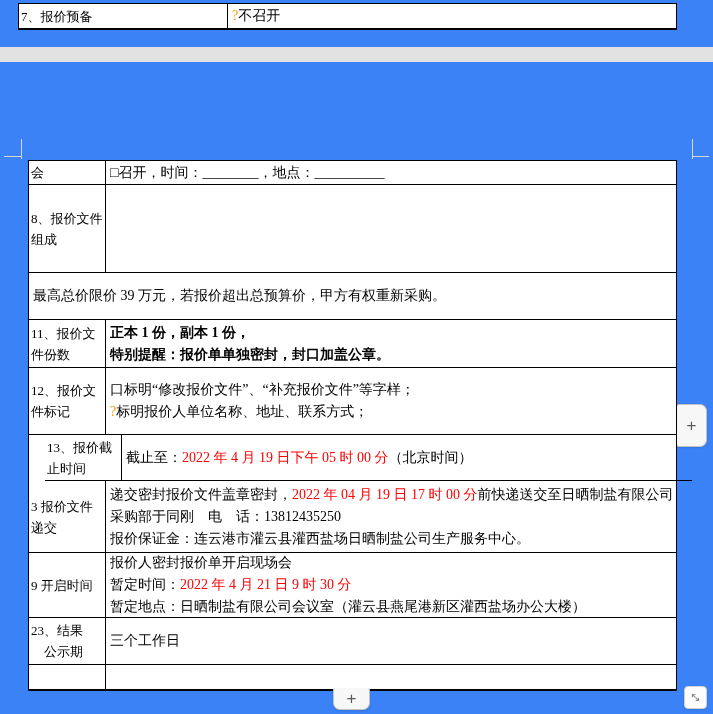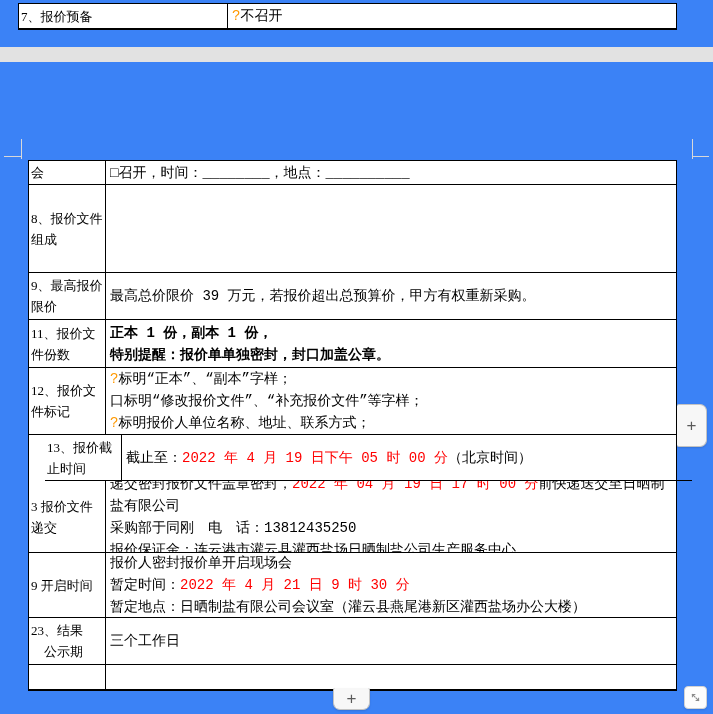--- a/index.html
+++ b/index.html
@@ -26,21 +26,21 @@
   .t-row:last-child { border-bottom:none; }
   .cell-label {
     border-right:1px solid #000; display:flex; flex-direction:column;
     justify-content:center; padding:1px 1px 1px 2px; font-size:13px; line-height:21px;
     overflow:hidden; flex-shrink:0;
   }
   .top-table .cell-label  { width:209px; }
   .main-table .cell-label { width:77px; }
   .cell-content {
     flex:1; display:flex; flex-direction:column; justify-content:center;
-    padding:0 2px 0 4px; font-size:14px; line-height:22px; overflow:hidden;font-family:Liberation Mono, monospace;
+    padding:0 2px 0 4px; font-size:14px; line-height:22px; overflow:hidden;
   }
   .label-line { white-space:pre; }
   .content-line { white-space:pre-wrap; }
   .seg-red    { color:var(--red,#FF0000); }
   .seg-orange { color:var(--orange,#FF9900); }
   .seg-bold   { font-weight:bold; }
 
   
   .handle-btn {
     position:absolute; display:flex; align-items:center; justify-content:center;
@@ -90,45 +90,40 @@
           <div class="content-line"><span class="">□召开，时间：________，地点：__________</span></div>
         </div>
       </div>
       <div class="t-row" style="height: 88px;">
         <div class="cell-label">
           <div class="label-line">8、报价文件</div>
           <div class="label-line">组成</div>
         </div>
       </div>
       <div class="t-row" style="height: 47px;">
-        <div class="cell-label">
-          <div class="label-line">9、最高报价</div>
-          <div class="label-line">限价</div>
-        </div>
         <div class="cell-content">
           <div class="content-line"><span class="">最高总价限价 39 万元，若报价超出总预算价，甲方有权重新采购。</span></div>
         </div>
       </div>
       <div class="t-row" style="height: 48px;">
         <div class="cell-label">
           <div class="label-line">11、报价文</div>
           <div class="label-line">件份数</div>
         </div>
         <div class="cell-content">
           <div class="content-line"><span class=" seg-bold">正本 1 份，副本 1 份，</span></div>
           <div class="content-line"><span class=" seg-bold">特别提醒：报价单单独密封，封口加盖公章。</span></div>
         </div>
       </div>
       <div class="t-row" style="height: 67px;">
         <div class="cell-label">
           <div class="label-line">12、报价文</div>
           <div class="label-line">件标记</div>
         </div>
         <div class="cell-content">
-          <div class="content-line"><span class=" seg-orange">?</span><span class="">标明“正本”、“副本”字样；</span></div>
           <div class="content-line"><span class="">口标明“修改报价文件”、“补充报价文件”等字样；</span></div>
           <div class="content-line"><span class=" seg-orange">?</span><span class="">标明报价人单位名称、地址、联系方式；</span></div>
         </div>
       </div>
       <div class="t-row" style="height: 46px; margin-left: 16px;">
         <div class="cell-label">
           <div class="label-line">13、报价截</div>
           <div class="label-line">止时间</div>
         </div>
         <div class="cell-content">

